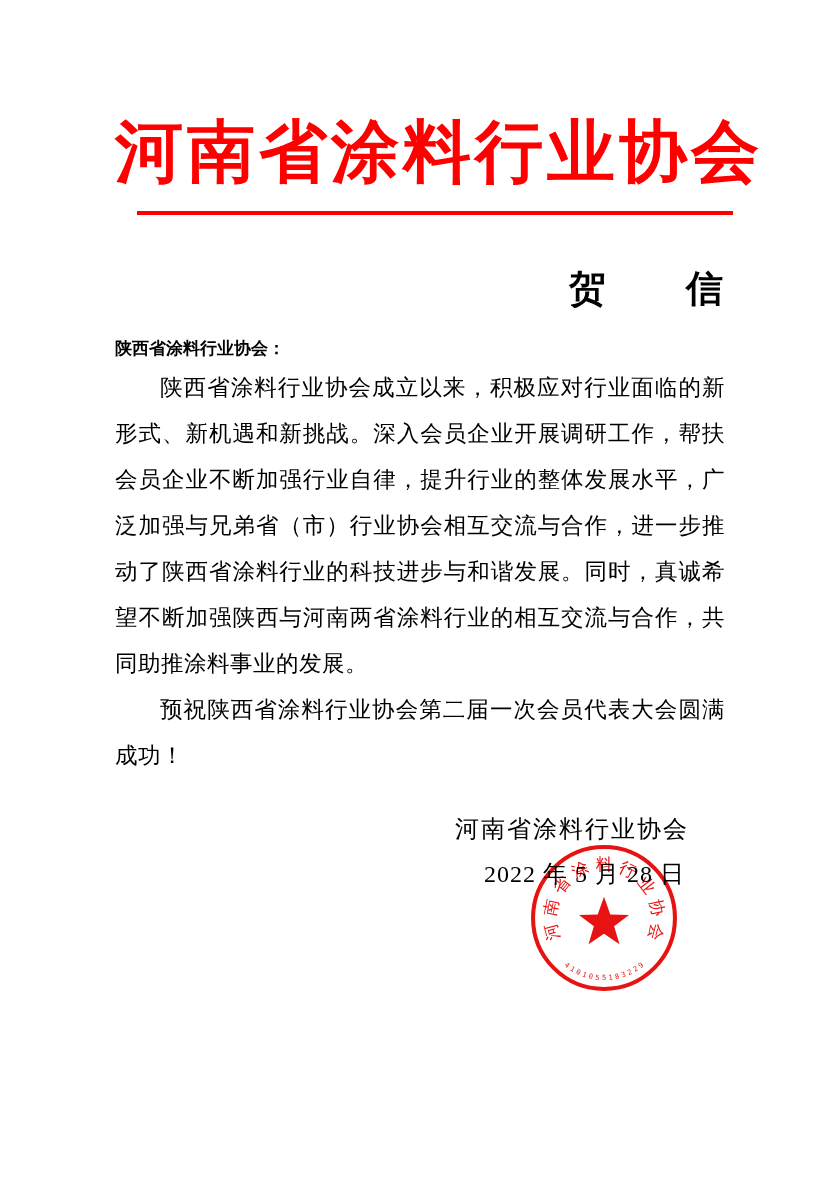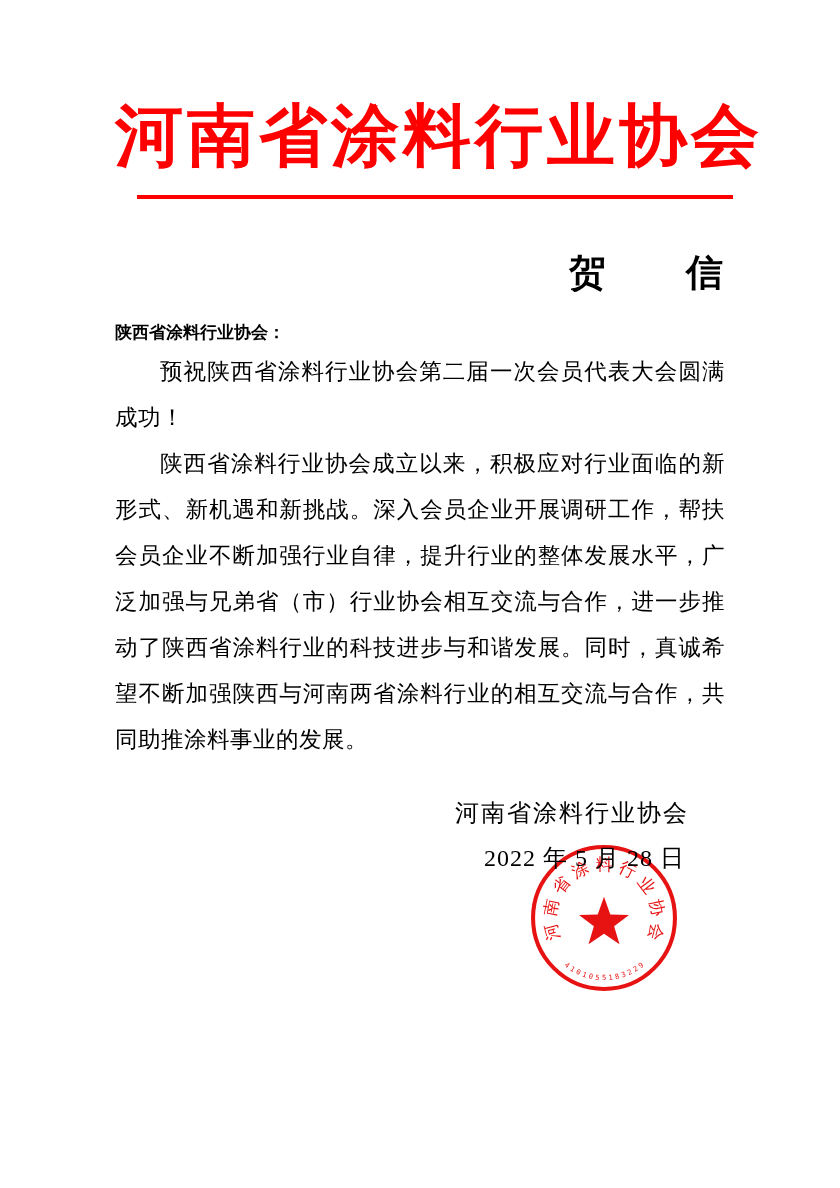--- a/index.html
+++ b/index.html
@@ -7,21 +7,21 @@
   body {
     width: 840px; height: 1188px;
     position: relative;
     font-family: "Liberation Serif", "DejaVu Serif", serif;
     color: #000;
     overflow: hidden;
   }
   .page {
     position: relative;
     width: 840px; height: 1188px;
-    padding: 0 115px;
+    padding: 16px 115px;
     overflow: hidden;
     background: #ffffff;
   }
   .org-name {
     margin-top: 97px;
     text-align: center;
     font-size: 68px;
     line-height: 1.15;
     font-weight: bold;
     letter-spacing: 4px;
@@ -87,22 +87,22 @@
 <div class="page">
 
   <header>
     <h1 class="org-name" style="color: rgb(254, 0, 0);">河南省涂料行业协会</h1>
     <div class="red-divider" style="background-color: rgb(254, 0, 0);"></div>
   </header>
 
   <main class="letter-body">
     <h2 class="letter-title">贺　　信</h2>
     <div class="salutation">陕西省涂料行业协会：</div>
+    <p>陕西省涂料行业协会成立以来，积极应对行业面临的新形式、新机遇和新挑战。深入会员企业开展调研工作，帮扶会员企业不断加强行业自律，提升行业的整体发展水平，广泛加强与兄弟省（市）行业协会相互交流与合作，进一步推动了陕西省涂料行业的科技进步与和谐发展。同时，真诚希望不断加强陕西与河南两省涂料行业的相互交流与合作，共同助推涂料事业的发展。</p>
     <p>预祝陕西省涂料行业协会第二届一次会员代表大会圆满成功！</p>
-    <p>陕西省涂料行业协会成立以来，积极应对行业面临的新形式、新机遇和新挑战。深入会员企业开展调研工作，帮扶会员企业不断加强行业自律，提升行业的整体发展水平，广泛加强与兄弟省（市）行业协会相互交流与合作，进一步推动了陕西省涂料行业的科技进步与和谐发展。同时，真诚希望不断加强陕西与河南两省涂料行业的相互交流与合作，共同助推涂料事业的发展。</p>
 
     <div class="signature-block">
       <div class="signature">河南省涂料行业协会</div>
       <div class="sign-date">2022 年 5 月 28 日</div>
     </div>
   </main>
 
   <div class="seal">
     <svg id="seal-svg" viewBox="0 0 148 148" xmlns="http://www.w3.org/2000/svg">
         <circle cx="74" cy="74" r="70" fill="none" stroke="#e60000" stroke-width="4"></circle>

